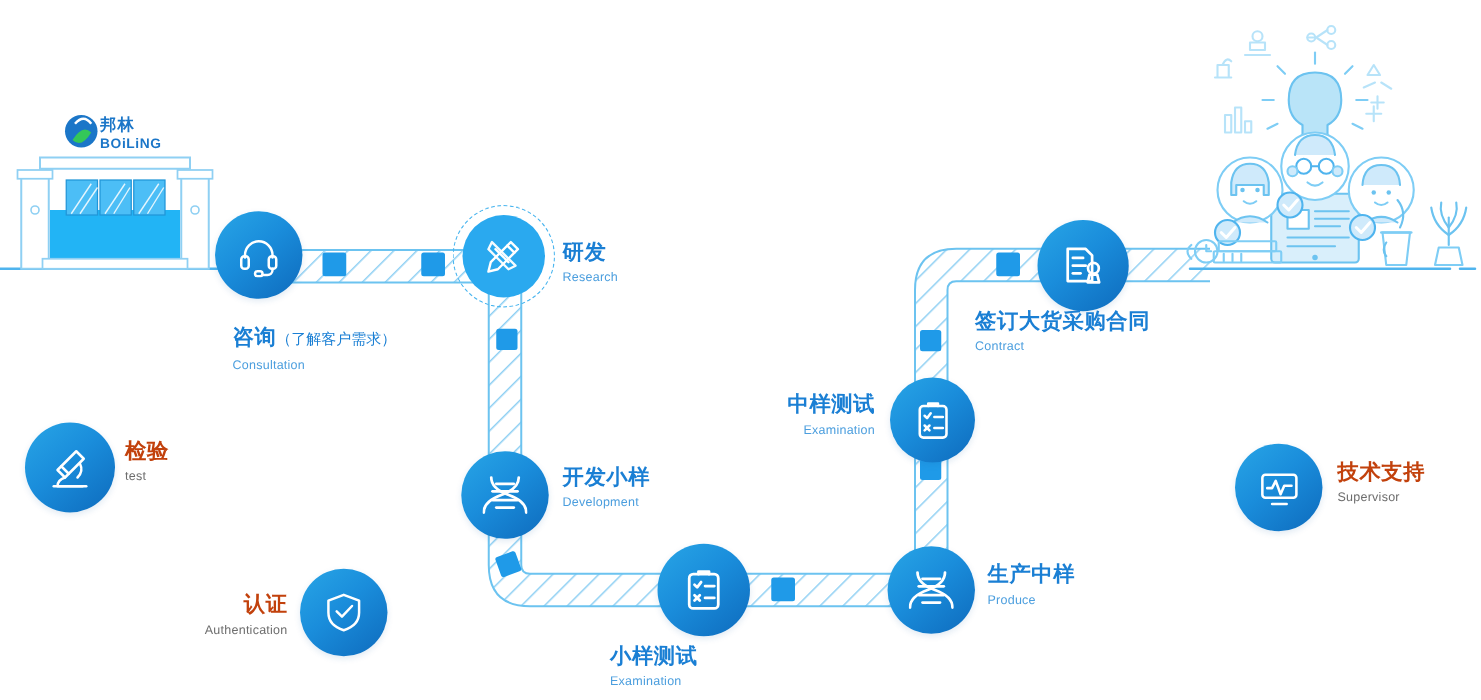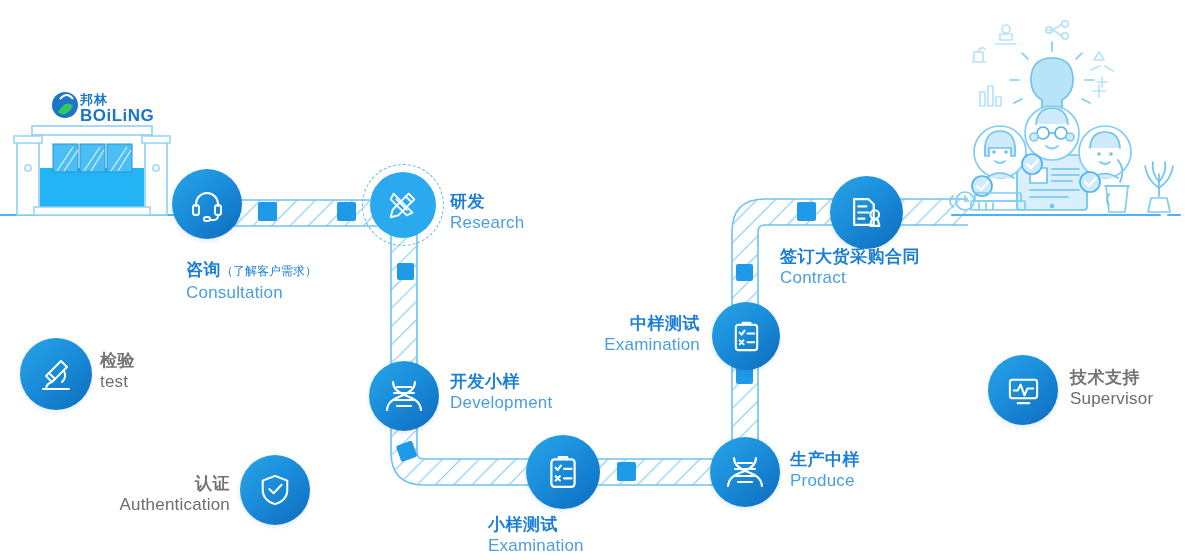--- a/index.html
+++ b/index.html
@@ -57,26 +57,26 @@
     line-height: 23px;
     color: #1a7fd4;
     letter-spacing: .5px;
   }
   .caption .cn .paren {
     font-size: 12px;
     font-weight: normal;
     letter-spacing: 0;
   }
   .caption .en {
-    font-size: 17px;
+    font-size: 10px;
     line-height: 20px;
     color: #4b9ede;
     letter-spacing: .2px;
   }
-  .caption.dark .cn { color: #737373; }
+  .caption.dark .cn { color: #c2410c; }
   .caption.dark .en { color: #6d6d6d; }
   .caption.c-center { text-align: left; }
   .caption.c-right  { text-align: right; }
   .caption.c-left   { text-align: left; }
 
   
   .illus-caption {
     position: absolute;
     white-space: nowrap;
     font-size: 19px;
@@ -438,18 +438,18 @@
         </svg>
       </div>
     </div>
     <div class="caption dark c-left" style="left:1070px; top:366px;">
       <div class="cn">技术支持</div>
       <div class="en">Supervisor</div>
     </div>
 
     <div style="position:absolute; left:80px; top:92px;">
       <div style="font-size:13px; font-weight:bold; color:#1b76c8; line-height:15px; letter-spacing:1px;">邦林</div>
-      <div style="font-size:17px; font-weight:bold; color:#1b76c8; line-height:17px; letter-spacing:.5px;">BOiLiNG</div>
+      <div style="font-size:11px; font-weight:bold; color:#1b76c8; line-height:17px; letter-spacing:.5px;">BOiLiNG</div>
     </div>
 
 
   </div>
 </div>
 
 </body></html>

